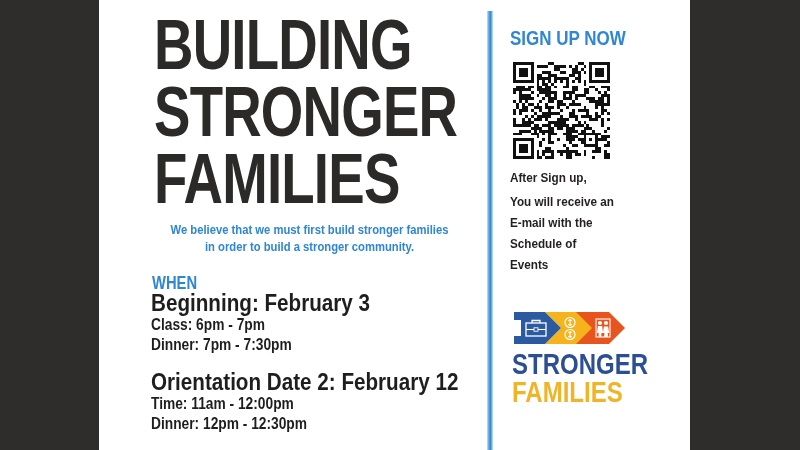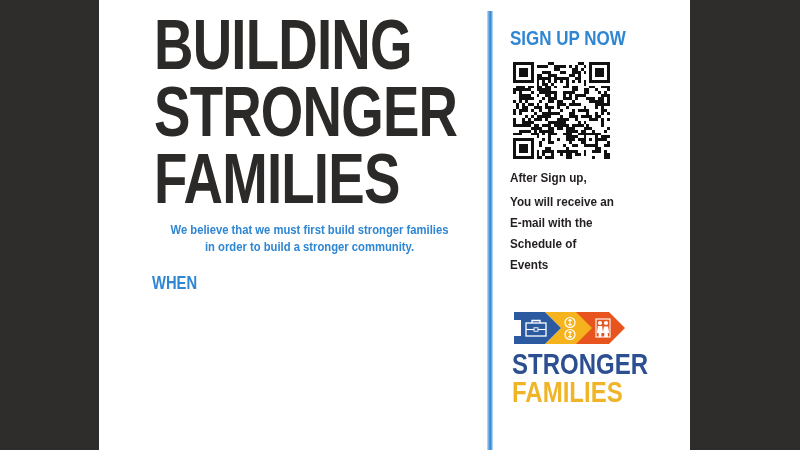--- a/index.html
+++ b/index.html
@@ -219,21 +219,31 @@
         <span class="headline-line">FAMILIES</span>
       </div>
 
       <div class="tagline">
         <div>We believe that we must first build stronger families</div>
         <div>in order to build a stronger community.</div>
       </div>
 
       <div class="when-label">WHEN</div>
 
-
+      <div class="block-one">
+        <div class="evt-head">Beginning: February 3</div>
+        <div class="evt-line">Class: 6pm - 7pm</div>
+        <div class="evt-line">Dinner: 7pm - 7:30pm</div>
+      </div>
+
+      <div class="block-two">
+        <div class="evt-head">Orientation Date 2: February 12</div>
+        <div class="evt-line">Time: 11am - 12:00pm</div>
+        <div class="evt-line">Dinner: 12pm - 12:30pm</div>
+      </div>
 
     </div>
 
     <div class="divider"></div>
 
     <div class="right-col">
 
       <div class="signup-title">SIGN UP NOW</div>
 
       <div class="qr">

